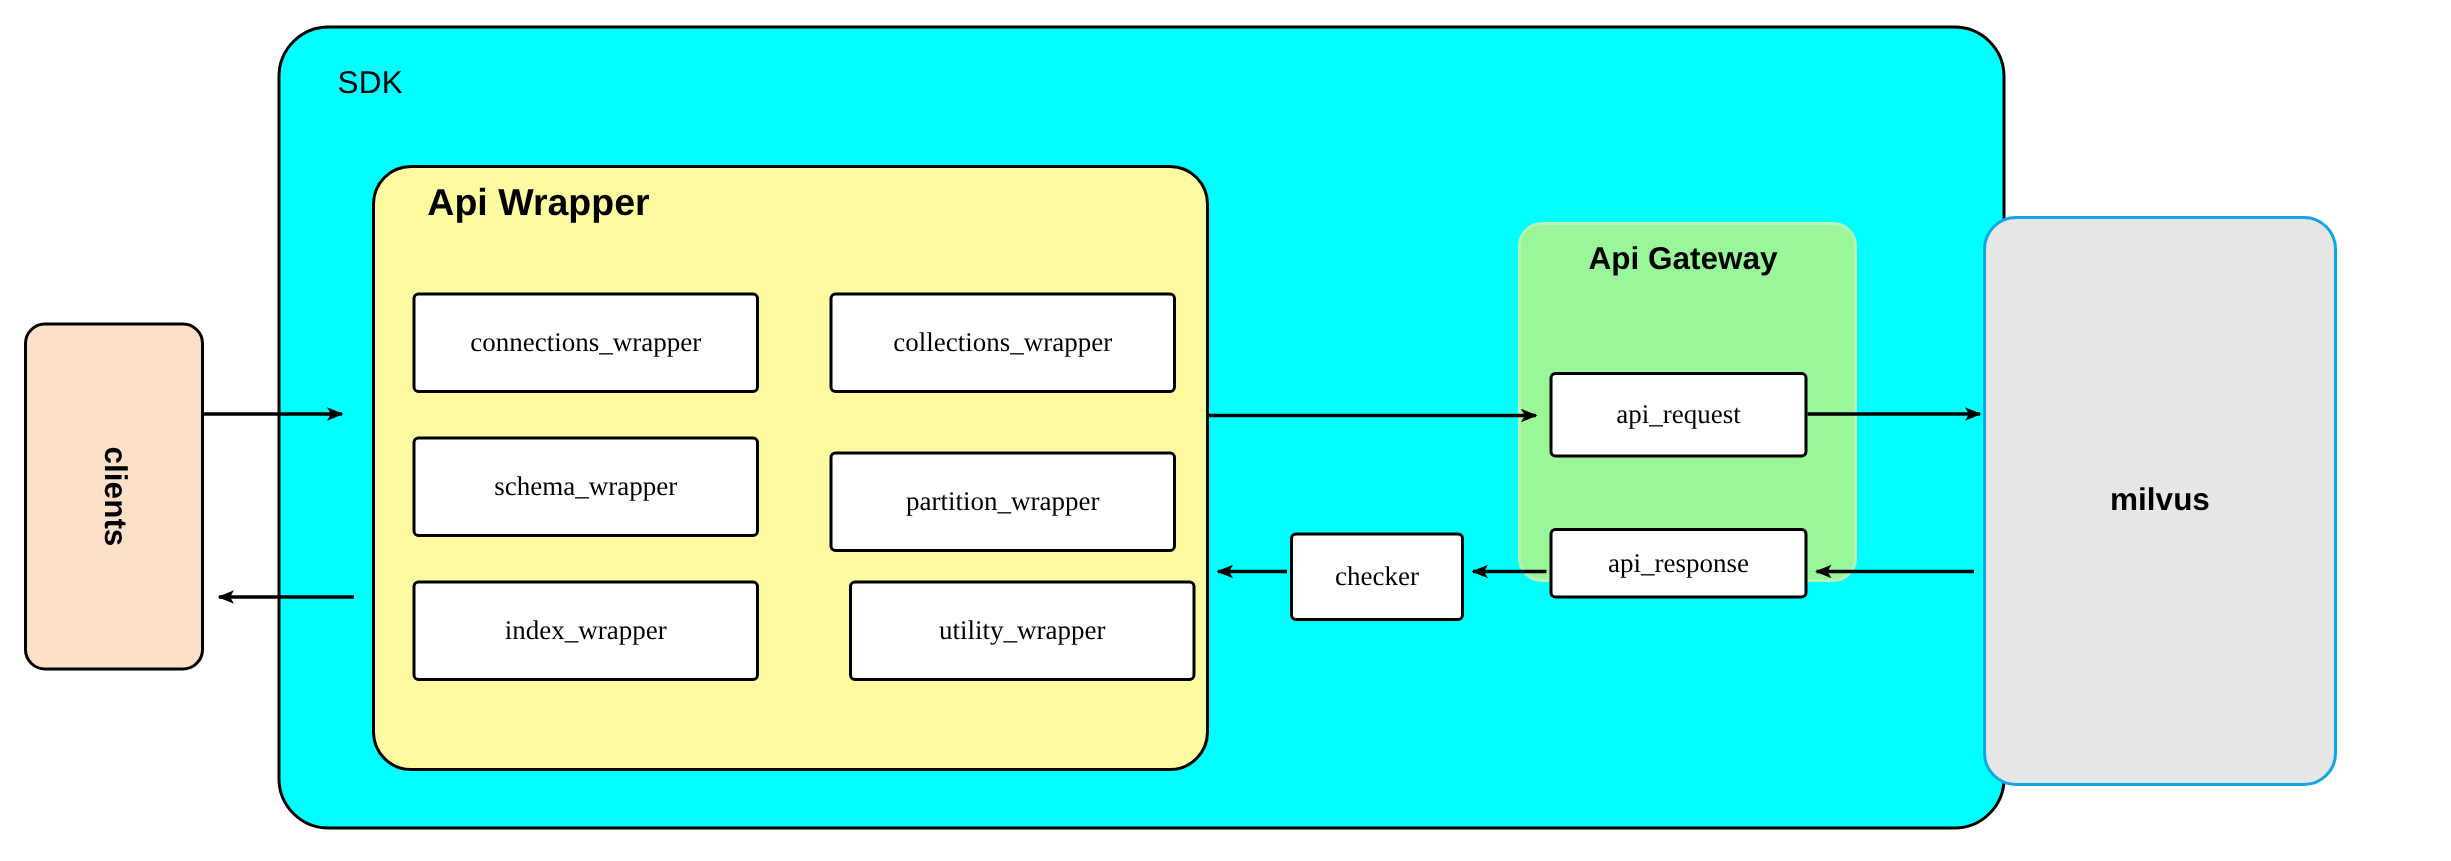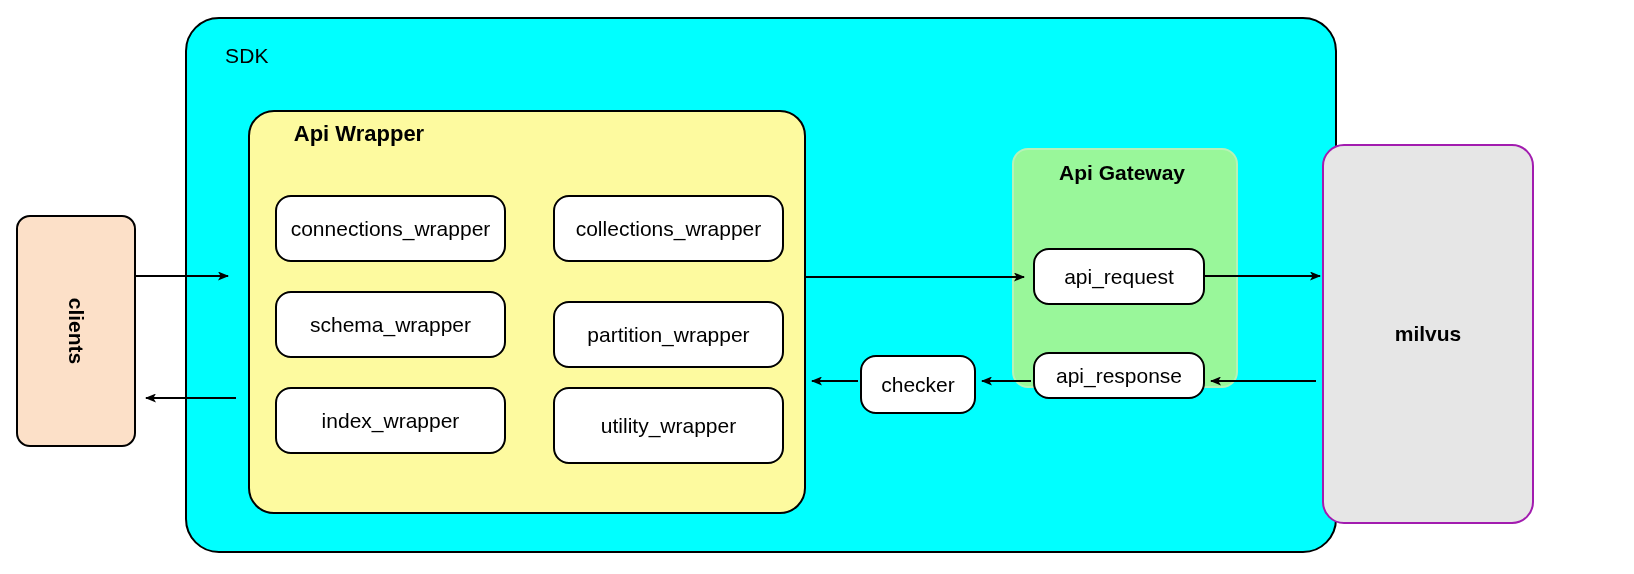--- a/index.html
+++ b/index.html
@@ -57,21 +57,21 @@
     background: #fdfa9f;
     border: 2px solid #000000;
     border-radius: 26px;
   }
   #api-wrapper-container .container-title {
     position: absolute;
     left: 14px;
     top: 8px;
     width: 190px;
     text-align: center;
-    font-size: 22px;
+    font-size: 25px;
     font-weight: bold;
     line-height: 1.25;
   }
 
   
   #api-gateway-container {
     left: 1012px;
     top: 148px;
     width: 226px;
     height: 240px;
@@ -87,23 +87,24 @@
     text-align: center;
     font-size: 21px;
     font-weight: bold;
     line-height: 1.25;
   }
 
   
   .leaf-box {
     background: #ffffff;
     border: 2px solid #000000;
-    border-radius: 16px;
-    font-size: 21px;
+    border-radius: 4px;
+    font-size: 18px;
     font-weight: normal;
+    font-family: Liberation Serif, serif;
   }
 
   
   #clients-box {
     left: 16px;
     top: 215px;
     width: 120px;
     height: 232px;
     background: #fce0c8;
     border: 2px solid #000000;
@@ -113,24 +114,24 @@
     transform: rotate(90deg);
     white-space: nowrap;
     font-size: 21px;
     font-weight: bold;
   }
 
   
   #milvus-box {
     left: 1322px;
     top: 144px;
-    width: 212px;
+    width: 236px;
     height: 380px;
     background: #e6e6e6;
-    border: 2px solid #a21caf;
+    border: 2px solid #0ea5e9;
     border-radius: 22px;
     font-size: 21px;
     font-weight: bold;
   }
 
   
   #checker-box {
     left: 860px;
     top: 355px;
     width: 116px;
@@ -172,21 +173,21 @@
   </div>
   <div class="node leaf-box" style="left:275px;  top:291px; width:231px; height:67px;">
     <span>schema_wrapper</span>
   </div>
   <div class="node leaf-box" style="left:553px;  top:291px; width:231px; height:67px;margin-top:10px;">
     <span>partition_wrapper</span>
   </div>
   <div class="node leaf-box" style="left:275px;  top:387px; width:231px; height:67px;">
     <span>index_wrapper</span>
   </div>
-  <div class="node leaf-box" style="left:553px;  top:387px; width:231px; height:77px;">
+  <div class="node leaf-box" style="left:566px;  top:387px; width:231px; height:67px;">
     <span>utility_wrapper</span>
   </div>
 
   <div class="node" id="api-gateway-container">
     <span class="container-title">Api Gateway</span>
   </div>
 
   <div class="node leaf-box" style="left:1033px; top:248px; width:172px; height:57px;">
     <span>api_request</span>
   </div>

